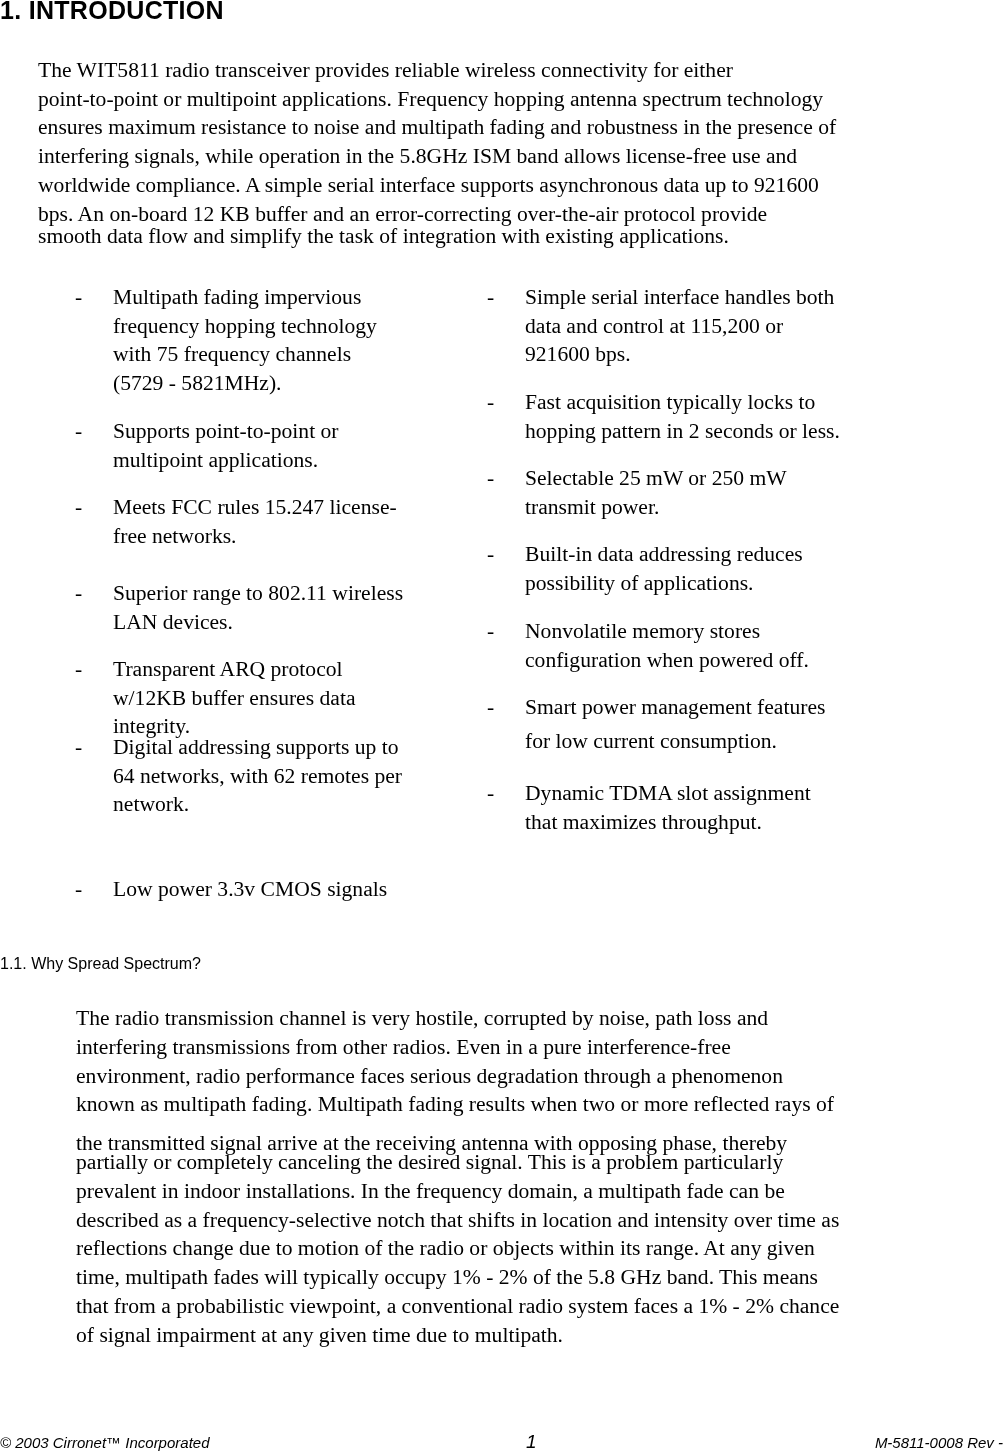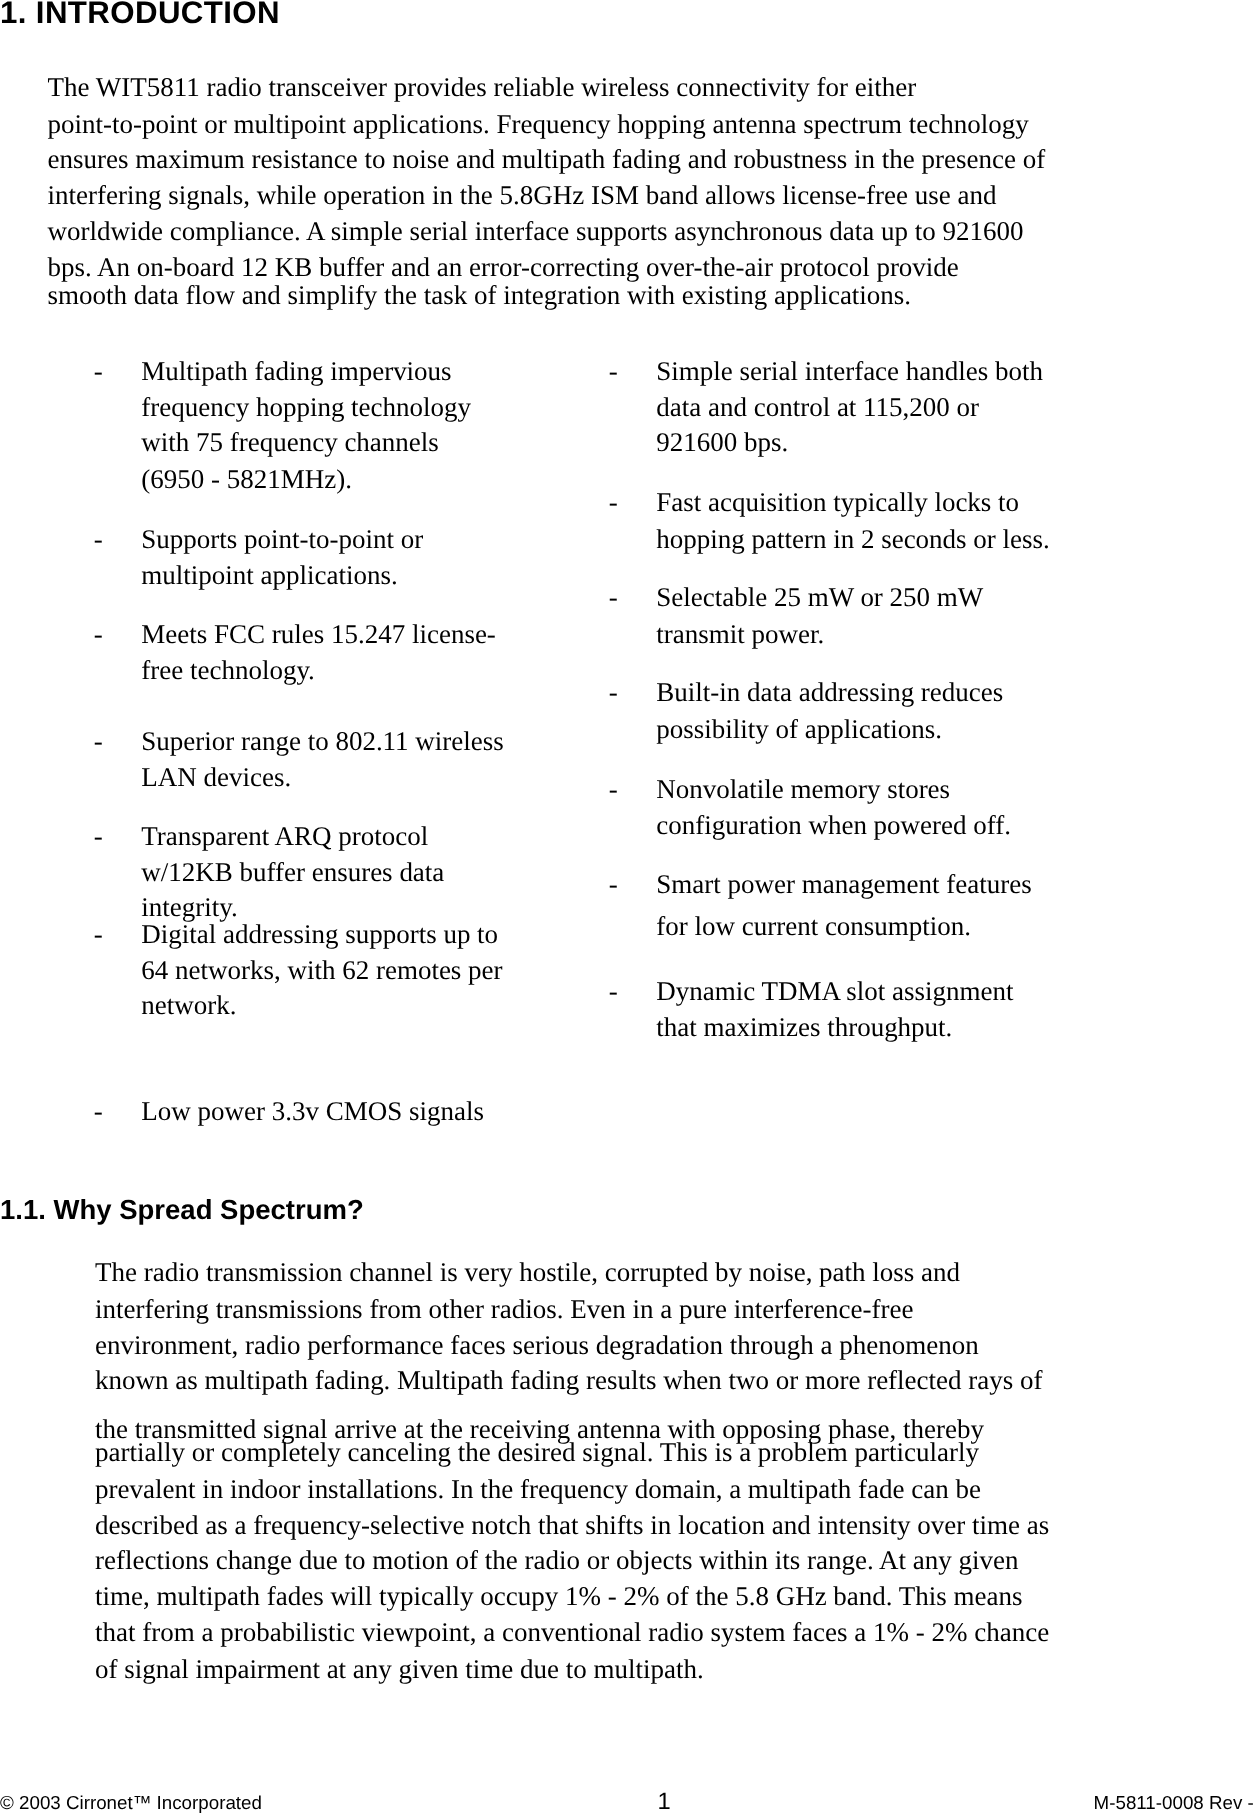--- a/index.html
+++ b/index.html
@@ -1,25 +1,25 @@
 <!DOCTYPE html>
 <html><head>
 <meta charset="utf-8">
 <style>
   html, body { margin:0; padding:0; background:#ffffff; }
   body { width:1003px; height:1454px; position:relative; overflow:hidden; color:#000; }
   .h1 { position:absolute; left:0; top:-4px; font-family:"Liberation Sans", sans-serif; font-weight:bold; font-size:25px; letter-spacing:0.3px; white-space:nowrap; }
-  .h2 { position:absolute; left:0; top:955px; font-family:"Liberation Sans", sans-serif; font-weight:bold; font-size:22px; white-space:nowrap; }
+  .h2 { position:absolute; left:0; top:955px; font-family:"Liberation Sans", sans-serif; font-weight:normal; font-size:16px; white-space:nowrap; }
   .serif { font-family:"Liberation Serif", serif; font-size:21.6px; }
   .line { position:absolute; white-space:nowrap; line-height:26px; }
   .para { position:absolute; }
   .bullet { position:absolute; }
   .dash { position:absolute; left:0; top:0; font-family:"Liberation Serif", serif; font-size:21.6px; line-height:26px; }
   .btext { position:absolute; left:38px; top:0; }
-  .footer { position:absolute; top:1434px; font-family:"Liberation Sans", sans-serif; font-size:15px; white-space:nowrap; }
+  .footer { position:absolute; top:1434px; font-family:"Liberation Sans", sans-serif; font-size:15px; white-space:nowrap;font-style:italic; }
   .footer-page { font-size:19px; top:1431px; }
 </style>
 </head>
 <body>
 
 <div class="h1">1.  INTRODUCTION</div>
 
 <div class="para serif" style="left:38px;top:57px;">
   <div class="line" style="top:0px">The WIT5811 radio transceiver provides reliable wireless connectivity for either</div>
   <div class="line" style="top:28.7px">point-to-point or multipoint applications.  Frequency hopping antenna spectrum technology</div>
@@ -29,37 +29,37 @@
   <div class="line" style="top:143.5px">bps.  An on-board 12 KB buffer and an error-correcting over-the-air protocol provide</div>
   <div class="line" style="top:166px">smooth data flow and simplify the task of integration with existing applications.</div>
 </div>
 
 <div class="bullet serif" style="left:75px;top:284px;">
   <span class="dash">-</span>
   <div class="btext">
     <div class="line" style="top:0">Multipath fading impervious</div>
     <div class="line" style="top:28.5px">frequency hopping technology</div>
     <div class="line" style="top:57px">with 75 frequency channels</div>
-    <div class="line" style="top:85.5px">(6950 - 5821MHz).</div>
+    <div class="line" style="top:85.5px">(5729 - 5821MHz).</div>
   </div>
 </div>
 
 <div class="bullet serif" style="left:75px;top:418px;">
   <span class="dash">-</span>
   <div class="btext">
     <div class="line" style="top:0">Supports point-to-point or</div>
     <div class="line" style="top:28.5px">multipoint applications.</div>
   </div>
 </div>
 
 <div class="bullet serif" style="left:75px;top:494px;">
   <span class="dash">-</span>
   <div class="btext">
     <div class="line" style="top:0">Meets FCC rules 15.247 license-</div>
-    <div class="line" style="top:28.5px">free technology.</div>
+    <div class="line" style="top:28.5px">free networks.</div>
   </div>
 </div>
 
 <div class="bullet serif" style="left:75px;top:580px;">
   <span class="dash">-</span>
   <div class="btext">
     <div class="line" style="top:0">Superior range to 802.11 wireless</div>
     <div class="line" style="top:28.5px">LAN devices.</div>
   </div>
 </div>

